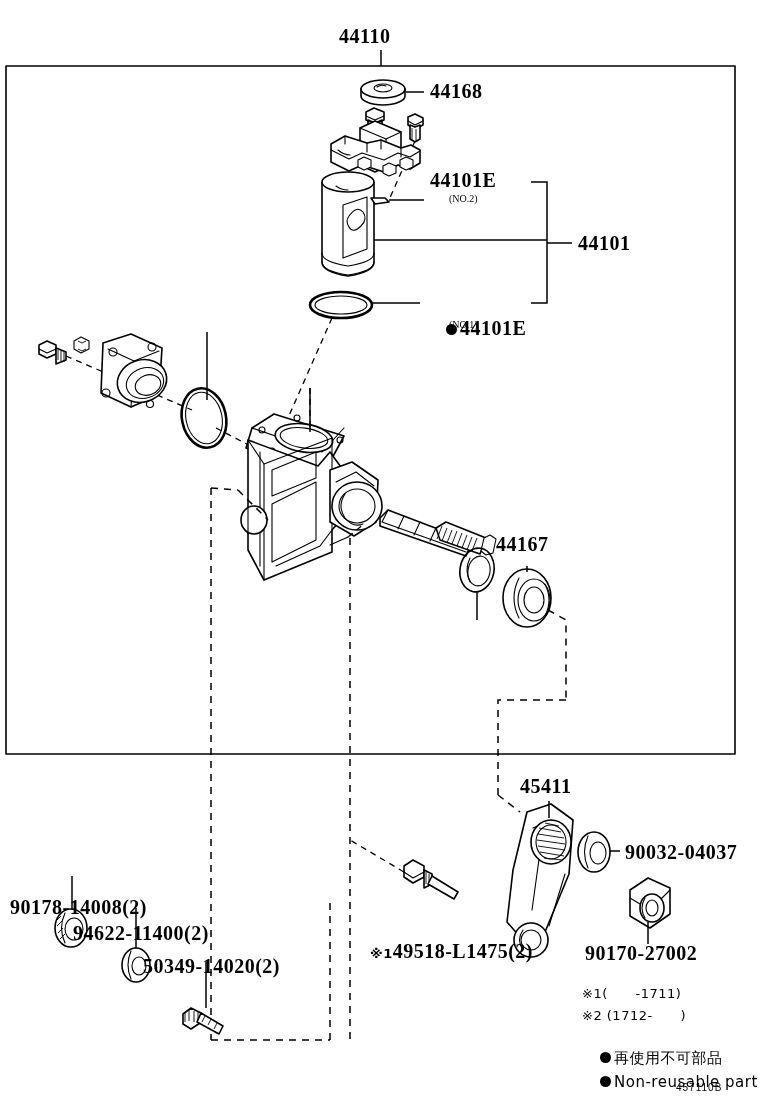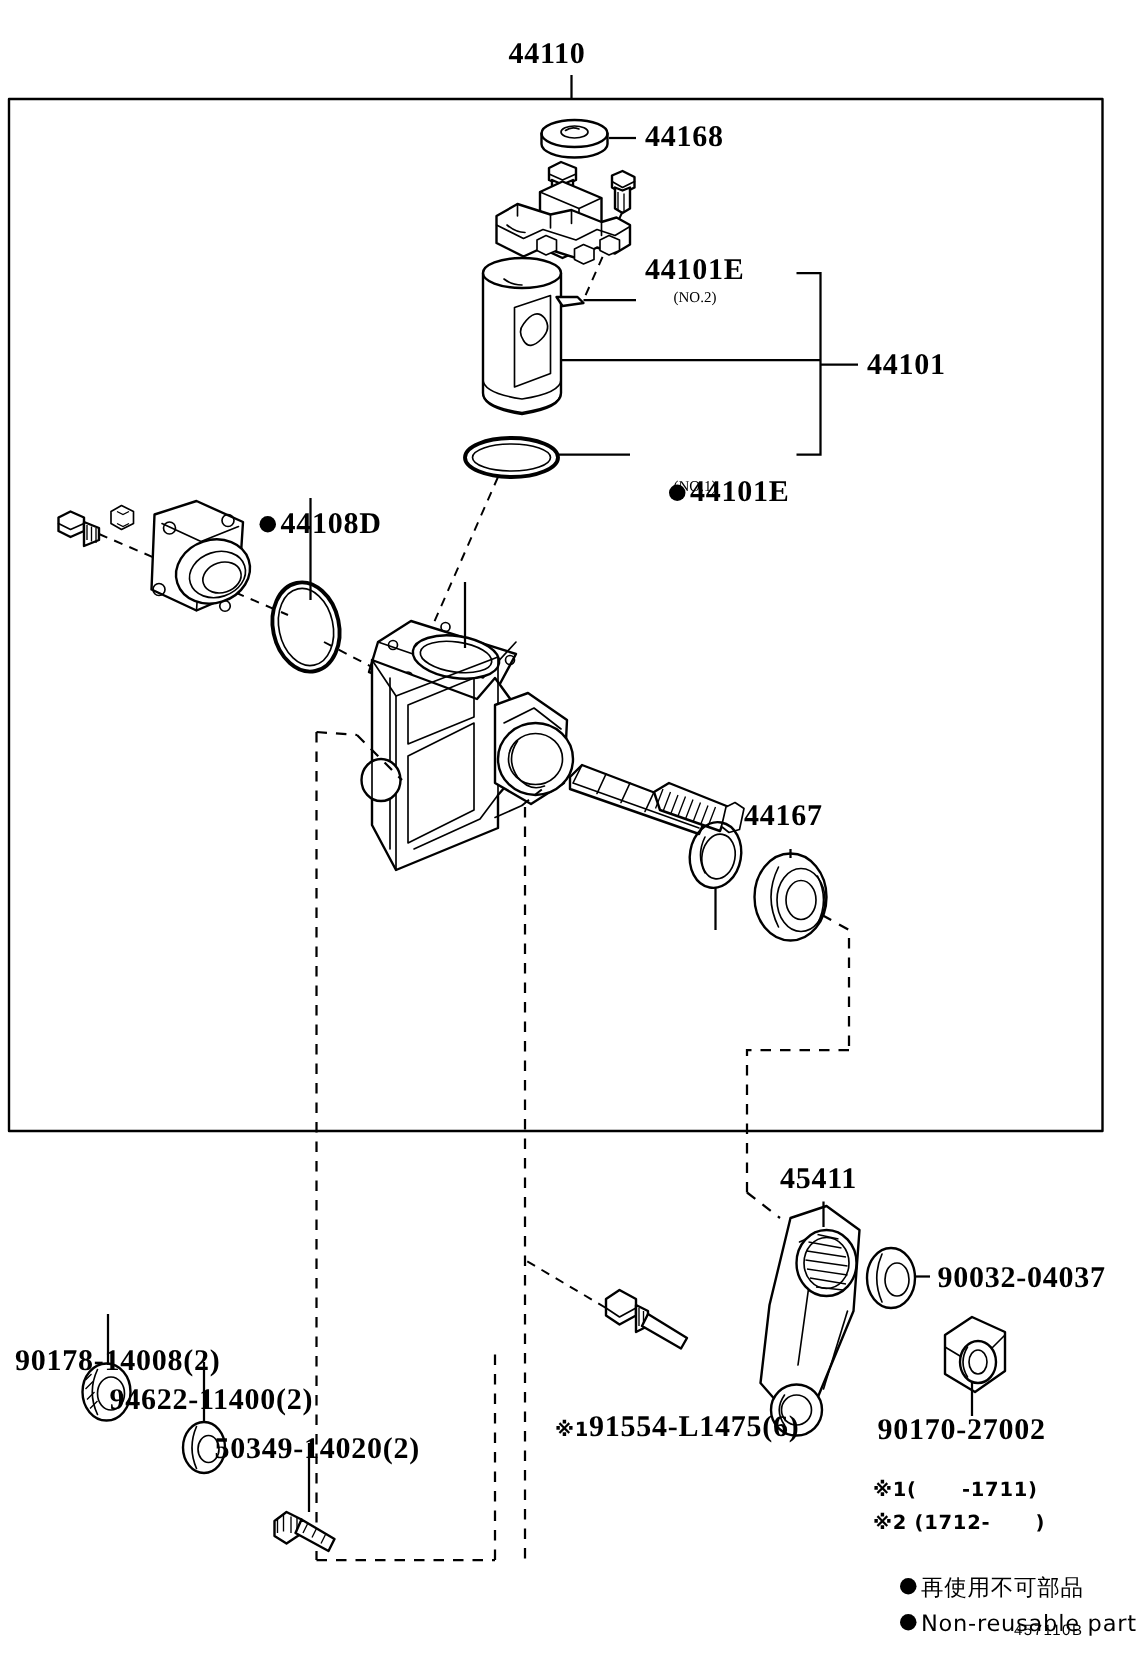--- a/index.html
+++ b/index.html
@@ -4,21 +4,21 @@
 <style>
   html,body{margin:0;padding:0;background:#ffffff;}
   body{width:760px;height:1112px;position:relative;overflow:hidden;
        font-family:"Liberation Serif",serif;color:#000;}
   #stage{position:absolute;left:0;top:0;width:760px;height:784px;}
   svg.layer{position:absolute;left:0;top:0;width:760px;height:1112px;overflow:visible;}
   .lbl{position:absolute;white-space:pre;font-family:"Liberation Serif",serif;
        font-weight:700;letter-spacing:0.5px;}
   .lbl-main{font-size:20px;}
   .lbl-sub{font-size:10px;font-weight:400;letter-spacing:0px;}
-  .lbl-note{font-size:13px;font-weight:700;font-family:"DejaVu Sans",sans-serif;}
+  .lbl-note{font-size:13px;font-weight:400;font-family:"DejaVu Sans",sans-serif;}
   .lbl-legend{font-size:15px;font-family:"DejaVu Sans",sans-serif;font-weight:400;}
   .lbl-code{font-size:10px;font-weight:400;font-family:"Liberation Sans",sans-serif;letter-spacing:1px;}
   .bullet{display:inline-block;width:11px;height:11px;border-radius:50%;
           background:#000;vertical-align:2%;margin-right:3px;}
   .star{font-family:"DejaVu Sans",sans-serif;font-size:13px;}
 </style>
 </head>
 <body>
 
 <div id="stage">
@@ -286,39 +286,36 @@
   <div class="lbl lbl-main" style="left:430px;top:169px;">44101E</div>
   <div class="lbl lbl-sub" style="left:449px;top:193px;">(NO.2)</div>
 
   <div class="lbl lbl-main" style="left:578px;top:232px;">44101</div>
 
   <div class="lbl lbl-main" style="left:424px;top:294px;">
     <span class="bullet"></span><span>44101E</span>
   </div>
   <div class="lbl lbl-sub" style="left:449px;top:319px;">(NO.1)</div>
 
-  <div class="lbl lbl-main" style="left:151px;top:315px;">
-    <span class="bullet"></span><span>44108D</span>
-  </div>
 
   <div class="lbl lbl-main" style="left:496px;top:533px;">44167</div>
 
 
   <div class="lbl lbl-main" style="left:520px;top:775px;">45411</div>
 
   <div class="lbl lbl-main" style="left:625px;top:841px;">90032-04037</div>
 
   <div class="lbl lbl-main" style="left:585px;top:942px;">90170-27002</div>
 
   <div class="lbl lbl-main" style="left:10px;top:896px;">90178-14008(2)</div>
   <div class="lbl lbl-main" style="left:73px;top:922px;">94622-11400(2)</div>
   <div class="lbl lbl-main" style="left:143px;top:955px;">50349-14020(2)</div>
 
   <div class="lbl" style="left:348px;top:917px;font-size:20px;">
-    <span class="star">※1</span><span class="lbl-main">91554-L1475(6)</span>
+    <span class="star">※1</span><span class="lbl-main">49518-L1475(2)</span>
   </div>
 
   <div class="lbl lbl-note" style="left:582px;top:986px;">※1(      -1711)</div>
   <div class="lbl lbl-note" style="left:582px;top:1008px;">※2 (1712-      )</div>
 
   <div class="lbl" style="left:582px;top:1055px;">
     <span class="bullet"></span><span class="lbl-legend">Non-reusable part</span>
   </div>
   <div class="lbl" style="left:582px;top:1031px;">
     <span class="bullet"></span><span class="lbl-legend">再使用不可部品</span>

